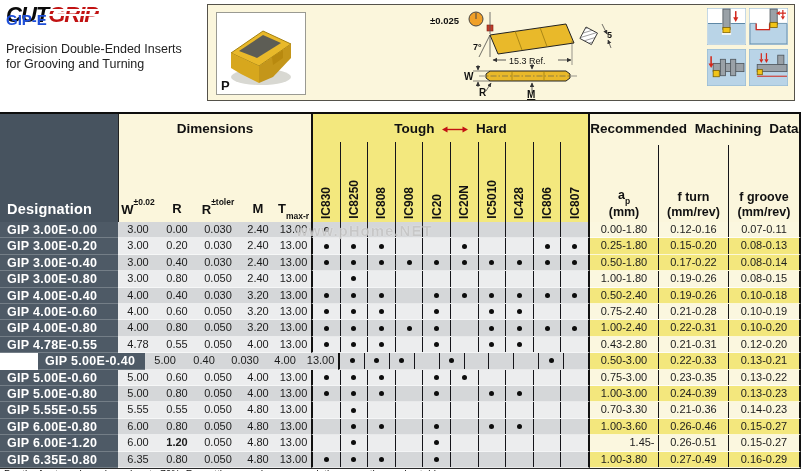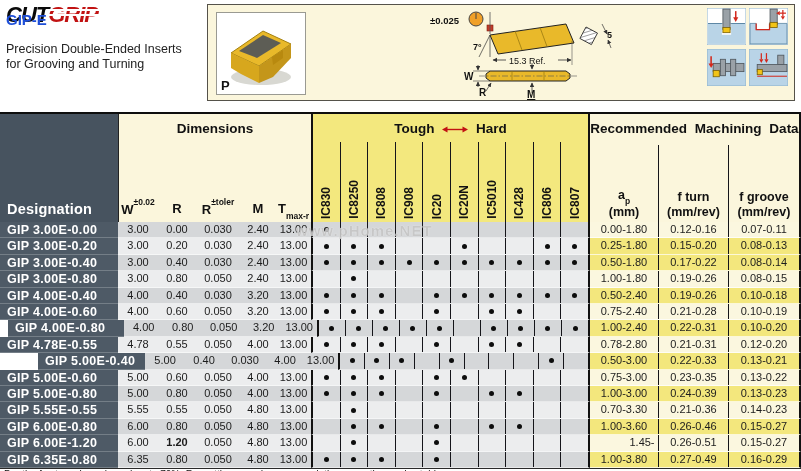--- a/index.html
+++ b/index.html
@@ -509,21 +509,21 @@
           </div>
           <div class="gcell"></div>
           <div class="gcell"></div>
         </div>
         <div class="mach">
           <span class="" style="width: 68px;">0.75-2.40</span>
           <span class="b" style="width: 70px;">0.21-0.28</span>
           <span class="b" style="width: 71px;">0.10-0.19</span>
         </div>
       </div>
-      <div class="row gdark yhl" style="top: 98.4px; padding-left: 8px;">
+      <div class="row gdark yhl" style="top: 98.4px;">
         <div class="cell-desig">GIP 4.00E-0.80</div>
         <div class="dims">
           <span style="width: 40px;">4.00</span>
           <span style="width: 38px;">0.80</span>
           <span style="width: 44px;">0.050</span>
           <span style="width: 36px;">3.20</span>
           <span style="width: 35px;">13.00</span>
         </div>
         <div class="grades">
           <div class="gcell">
@@ -588,21 +588,21 @@
           <div class="gcell">
             <span class="dot"></span>
           </div>
           <div class="gcell">
             <span class="dot"></span>
           </div>
           <div class="gcell"></div>
           <div class="gcell"></div>
         </div>
         <div class="mach">
-          <span class="" style="width: 68px;">0.78-2.80</span>
+          <span class="" style="width: 68px;">0.43-2.80</span>
           <span class="b" style="width: 70px;">0.21-0.31</span>
           <span class="b" style="width: 71px;">0.12-0.20</span>
         </div>
       </div>
       <div class="row gdark yhl" style="top: 131.2px; padding-left: 38px;">
         <div class="cell-desig">GIP 5.00E-0.40</div>
         <div class="dims">
           <span style="width: 40px;">5.00</span>
           <span style="width: 38px;">0.40</span>
           <span style="width: 44px;">0.030</span>

